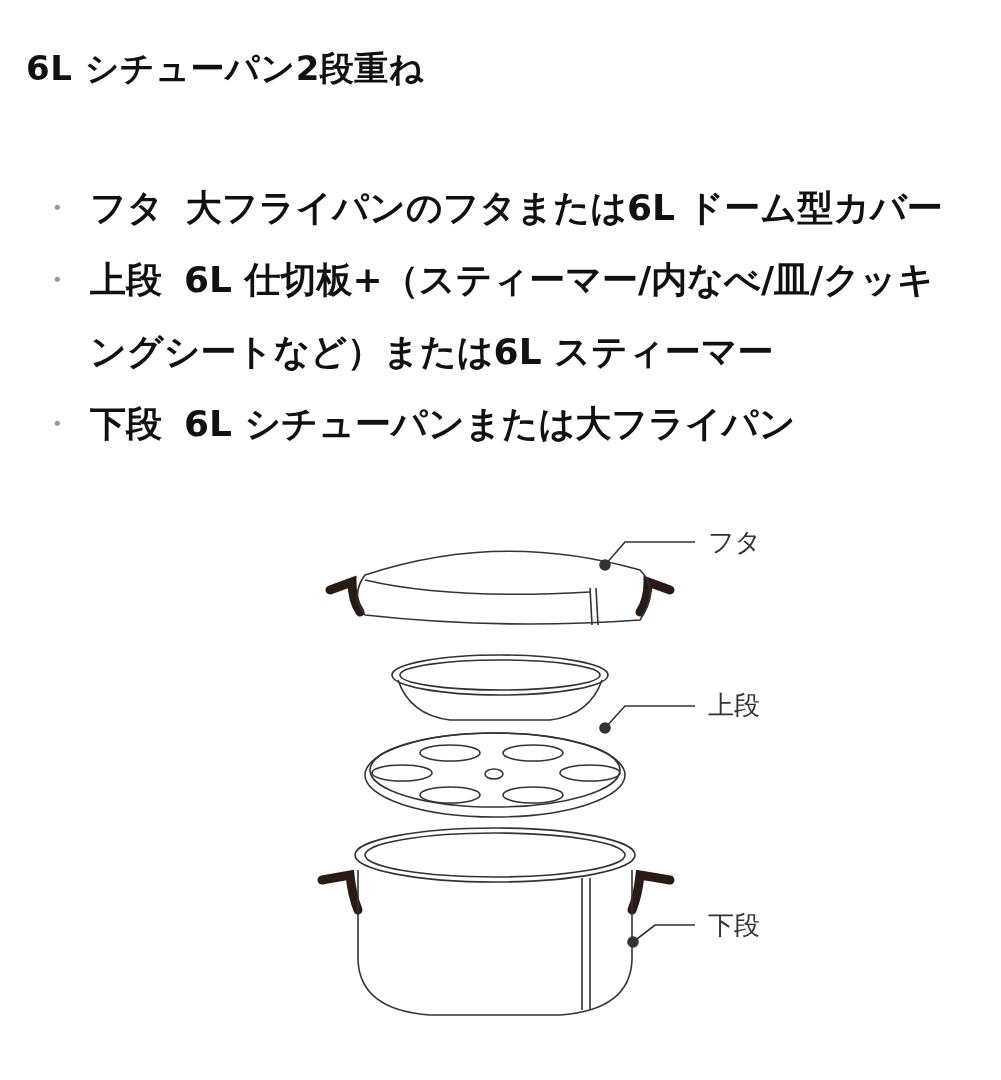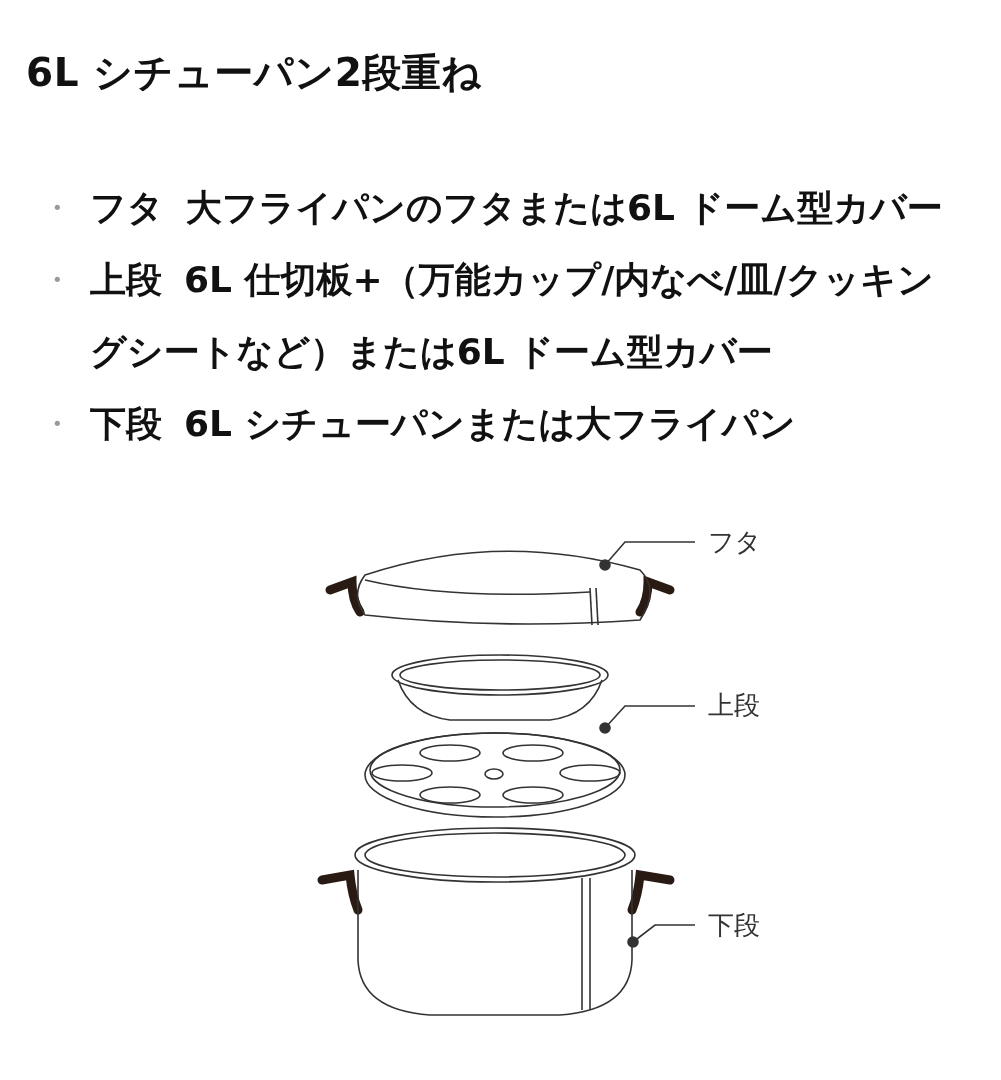--- a/index.html
+++ b/index.html
@@ -1,39 +1,39 @@
 <!DOCTYPE html>
 <html><head>
 <meta charset="utf-8">
 <style>
   html, body { margin:0; padding:0; background:#ffffff; }
   body { width:1001px; height:1080px; position:relative; overflow:hidden;
          font-family:"DejaVu Sans","Liberation Sans",sans-serif; color:#111; }
-  .title { position:absolute; left:26px; top:46px; font-size:39px; font-weight:bold; letter-spacing:0.5px; }
+  .title { position:absolute; left:26px; top:46px; font-size:34px; font-weight:bold; letter-spacing:0.5px; }
   .list { position:absolute; left:50px; top:172px; width:900px; }
   .item { position:relative; padding-left:40px; font-size:36px; line-height:72px; }
   .bullet { position:absolute; left:2px; top:0; font-size:18px; color:#999; line-height:72px; }
   .term { font-weight:bold; margin-right:22px; }
   .desc { font-weight:bold; }
   .figure { position:absolute; left:300px; top:520px; width:500px; height:520px; }
   .flabel { position:absolute; font-size:26px; color:#333; }
 </style>
 </head>
 <body>
 
 <div class="title">6L シチューパン2段重ね</div>
 
 <div class="list">
   <div class="item" style="width:860px;">
     <span class="bullet">•</span>
     <span class="term">フタ</span><span class="desc">大フライパンのフタまたは6L ドーム型カバー</span>
   </div>
   <div class="item" style="width:880px;">
     <span class="bullet">•</span>
-    <span class="term">上段</span><span class="desc">6L 仕切板+（万能カップ/内なべ/皿/クッキングシートなど）または6L ドーム型カバー</span>
+    <span class="term">上段</span><span class="desc">6L 仕切板+（スティーマー/内なべ/皿/クッキングシートなど）または6L スティーマー</span>
   </div>
   <div class="item">
     <span class="bullet">•</span>
     <span class="term">下段</span><span class="desc">6L シチューパンまたは大フライパン</span>
   </div>
 </div>
 
 <div class="figure">
   <svg width="500" height="520" viewBox="0 0 500 520" fill="none" stroke="#333" stroke-width="1.6">
 

